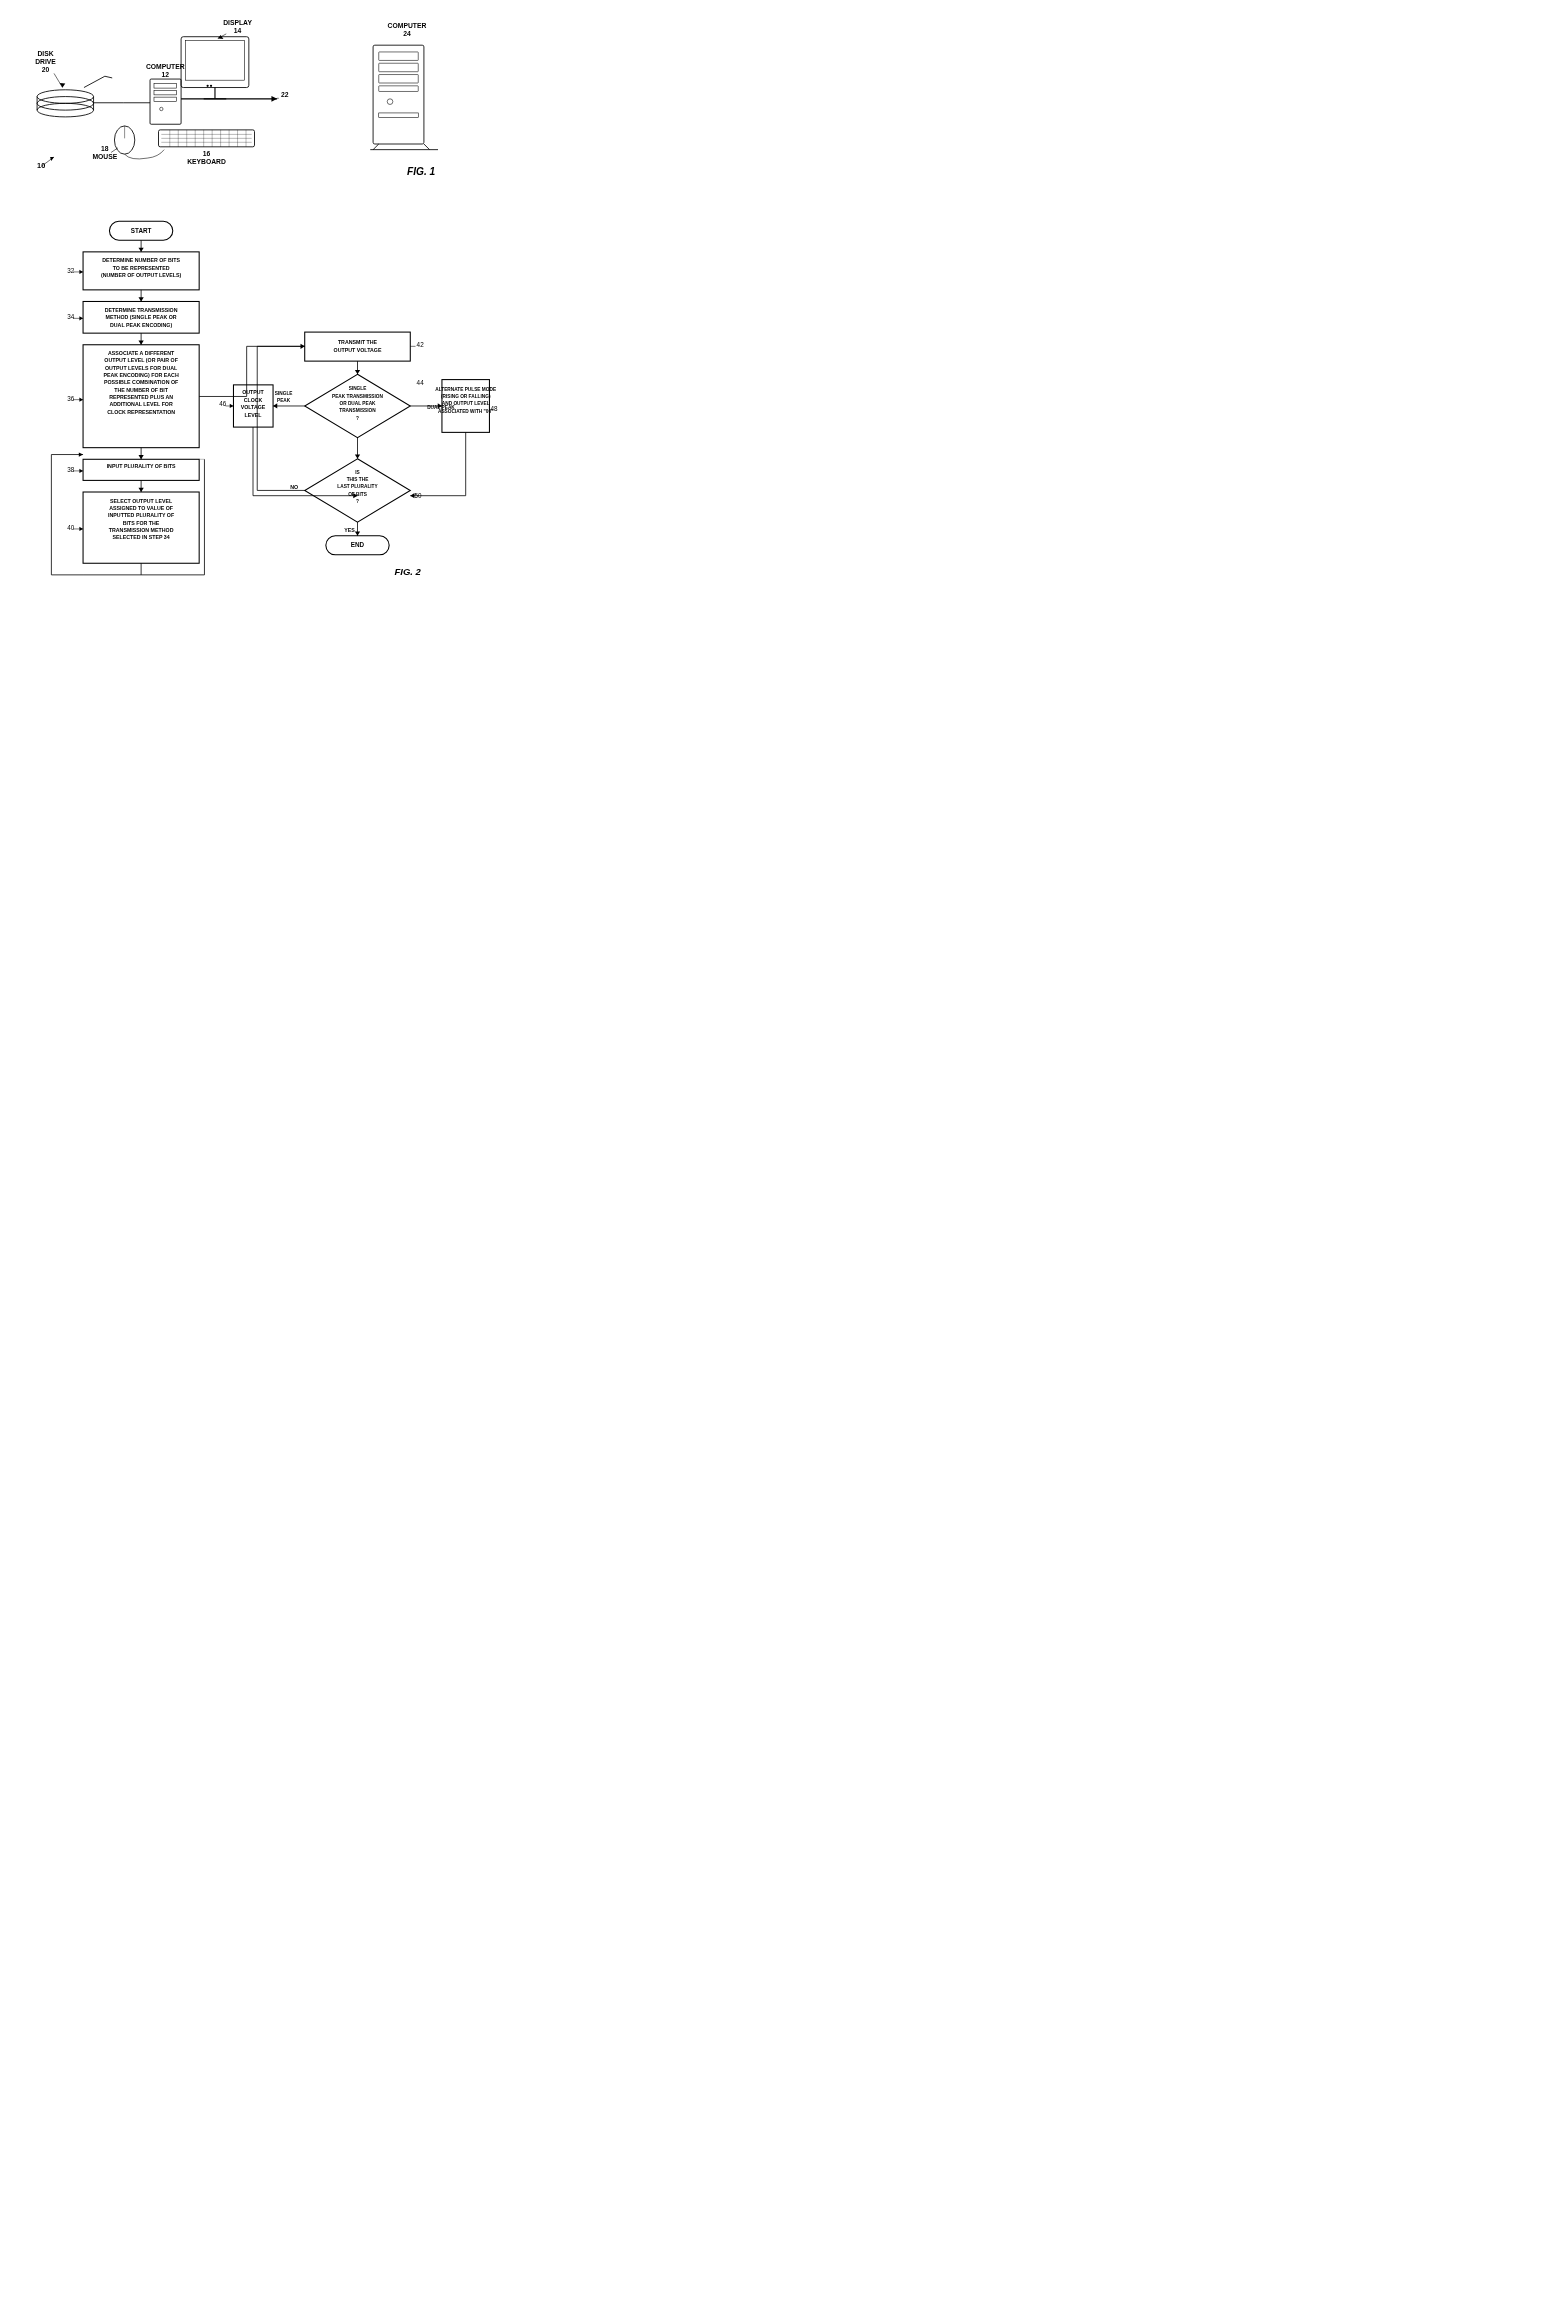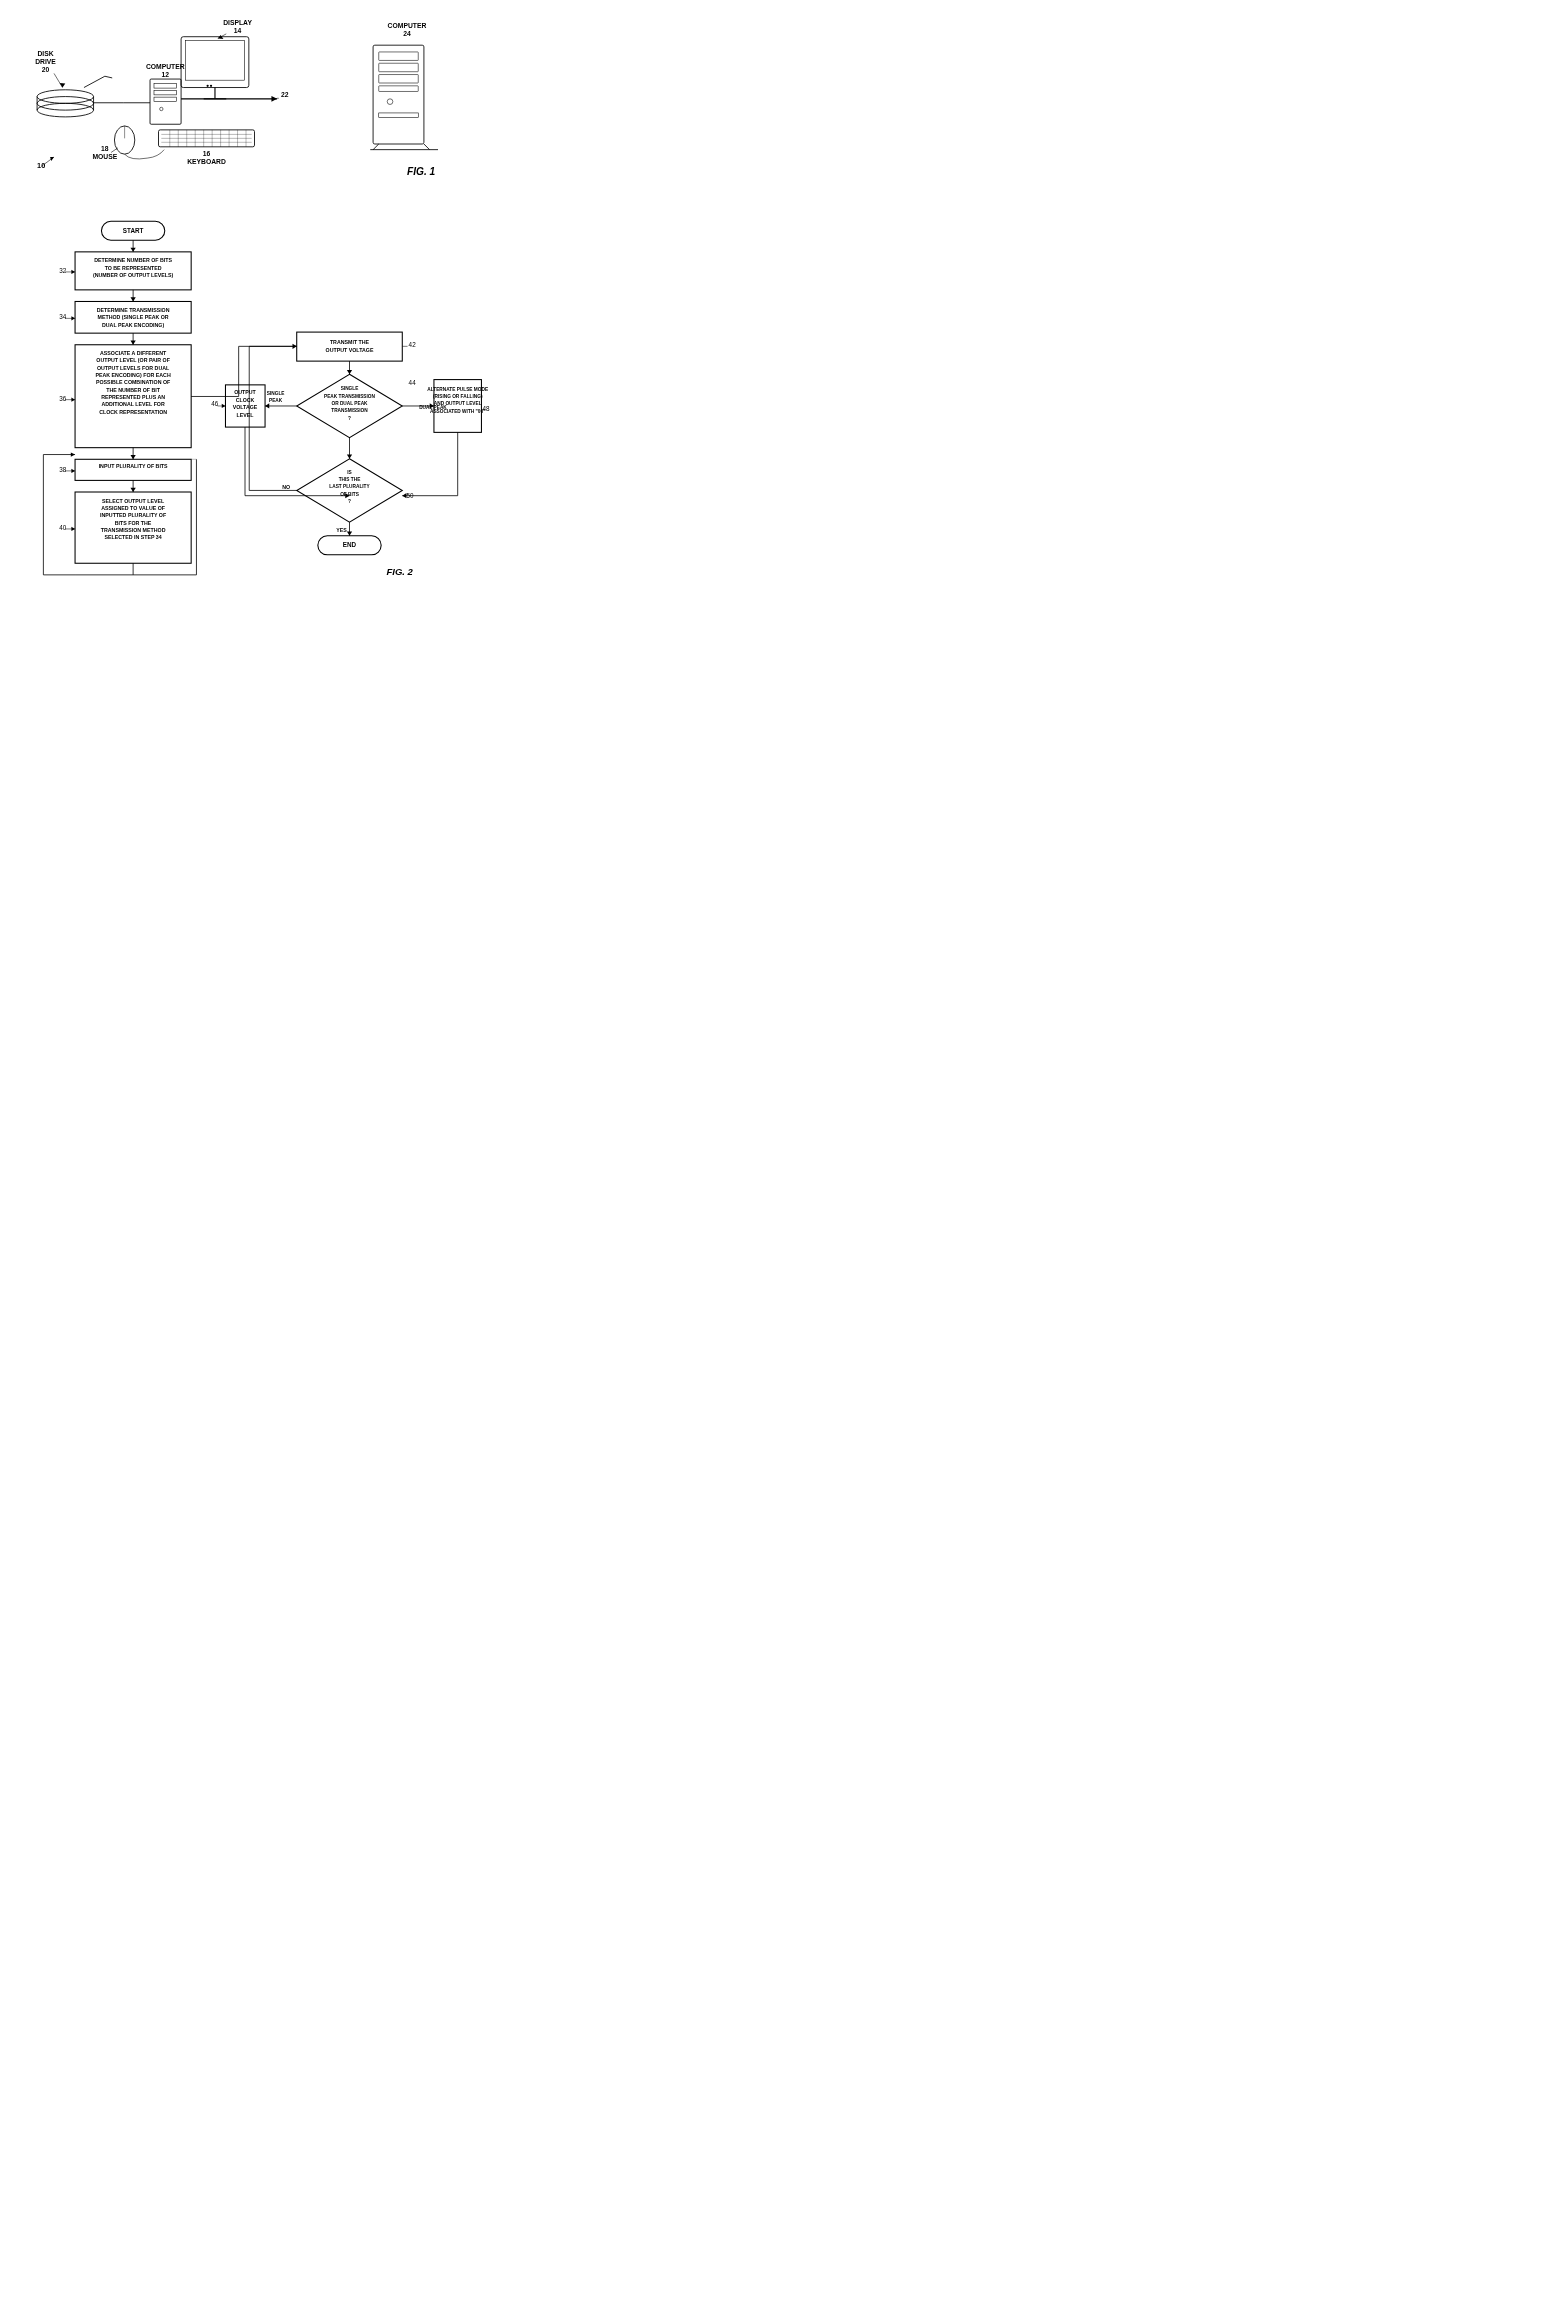--- a/index.html
+++ b/index.html
@@ -21,20 +21,21 @@
       padding: 0;
       text-decoration: underline;
     }
 
     
     .fig2-container {
       position: relative;
       width: 100%;
       height: 554px;
       padding: 5.7px 17px;
+      margin-left: 8px;
     }
   </style>
 </head>
 <body>
 
 <div class="fig1-container">
   <svg viewBox="0 0 900 340" xmlns="http://www.w3.org/2000/svg" style="width:100%;height:100%;">
 
     <ellipse cx="115" cy="195" rx="50" ry="12" fill="none" stroke="#000" stroke-width="1.5"></ellipse>
     <ellipse cx="115" cy="183" rx="50" ry="12" fill="none" stroke="#000" stroke-width="1.5"></ellipse>

